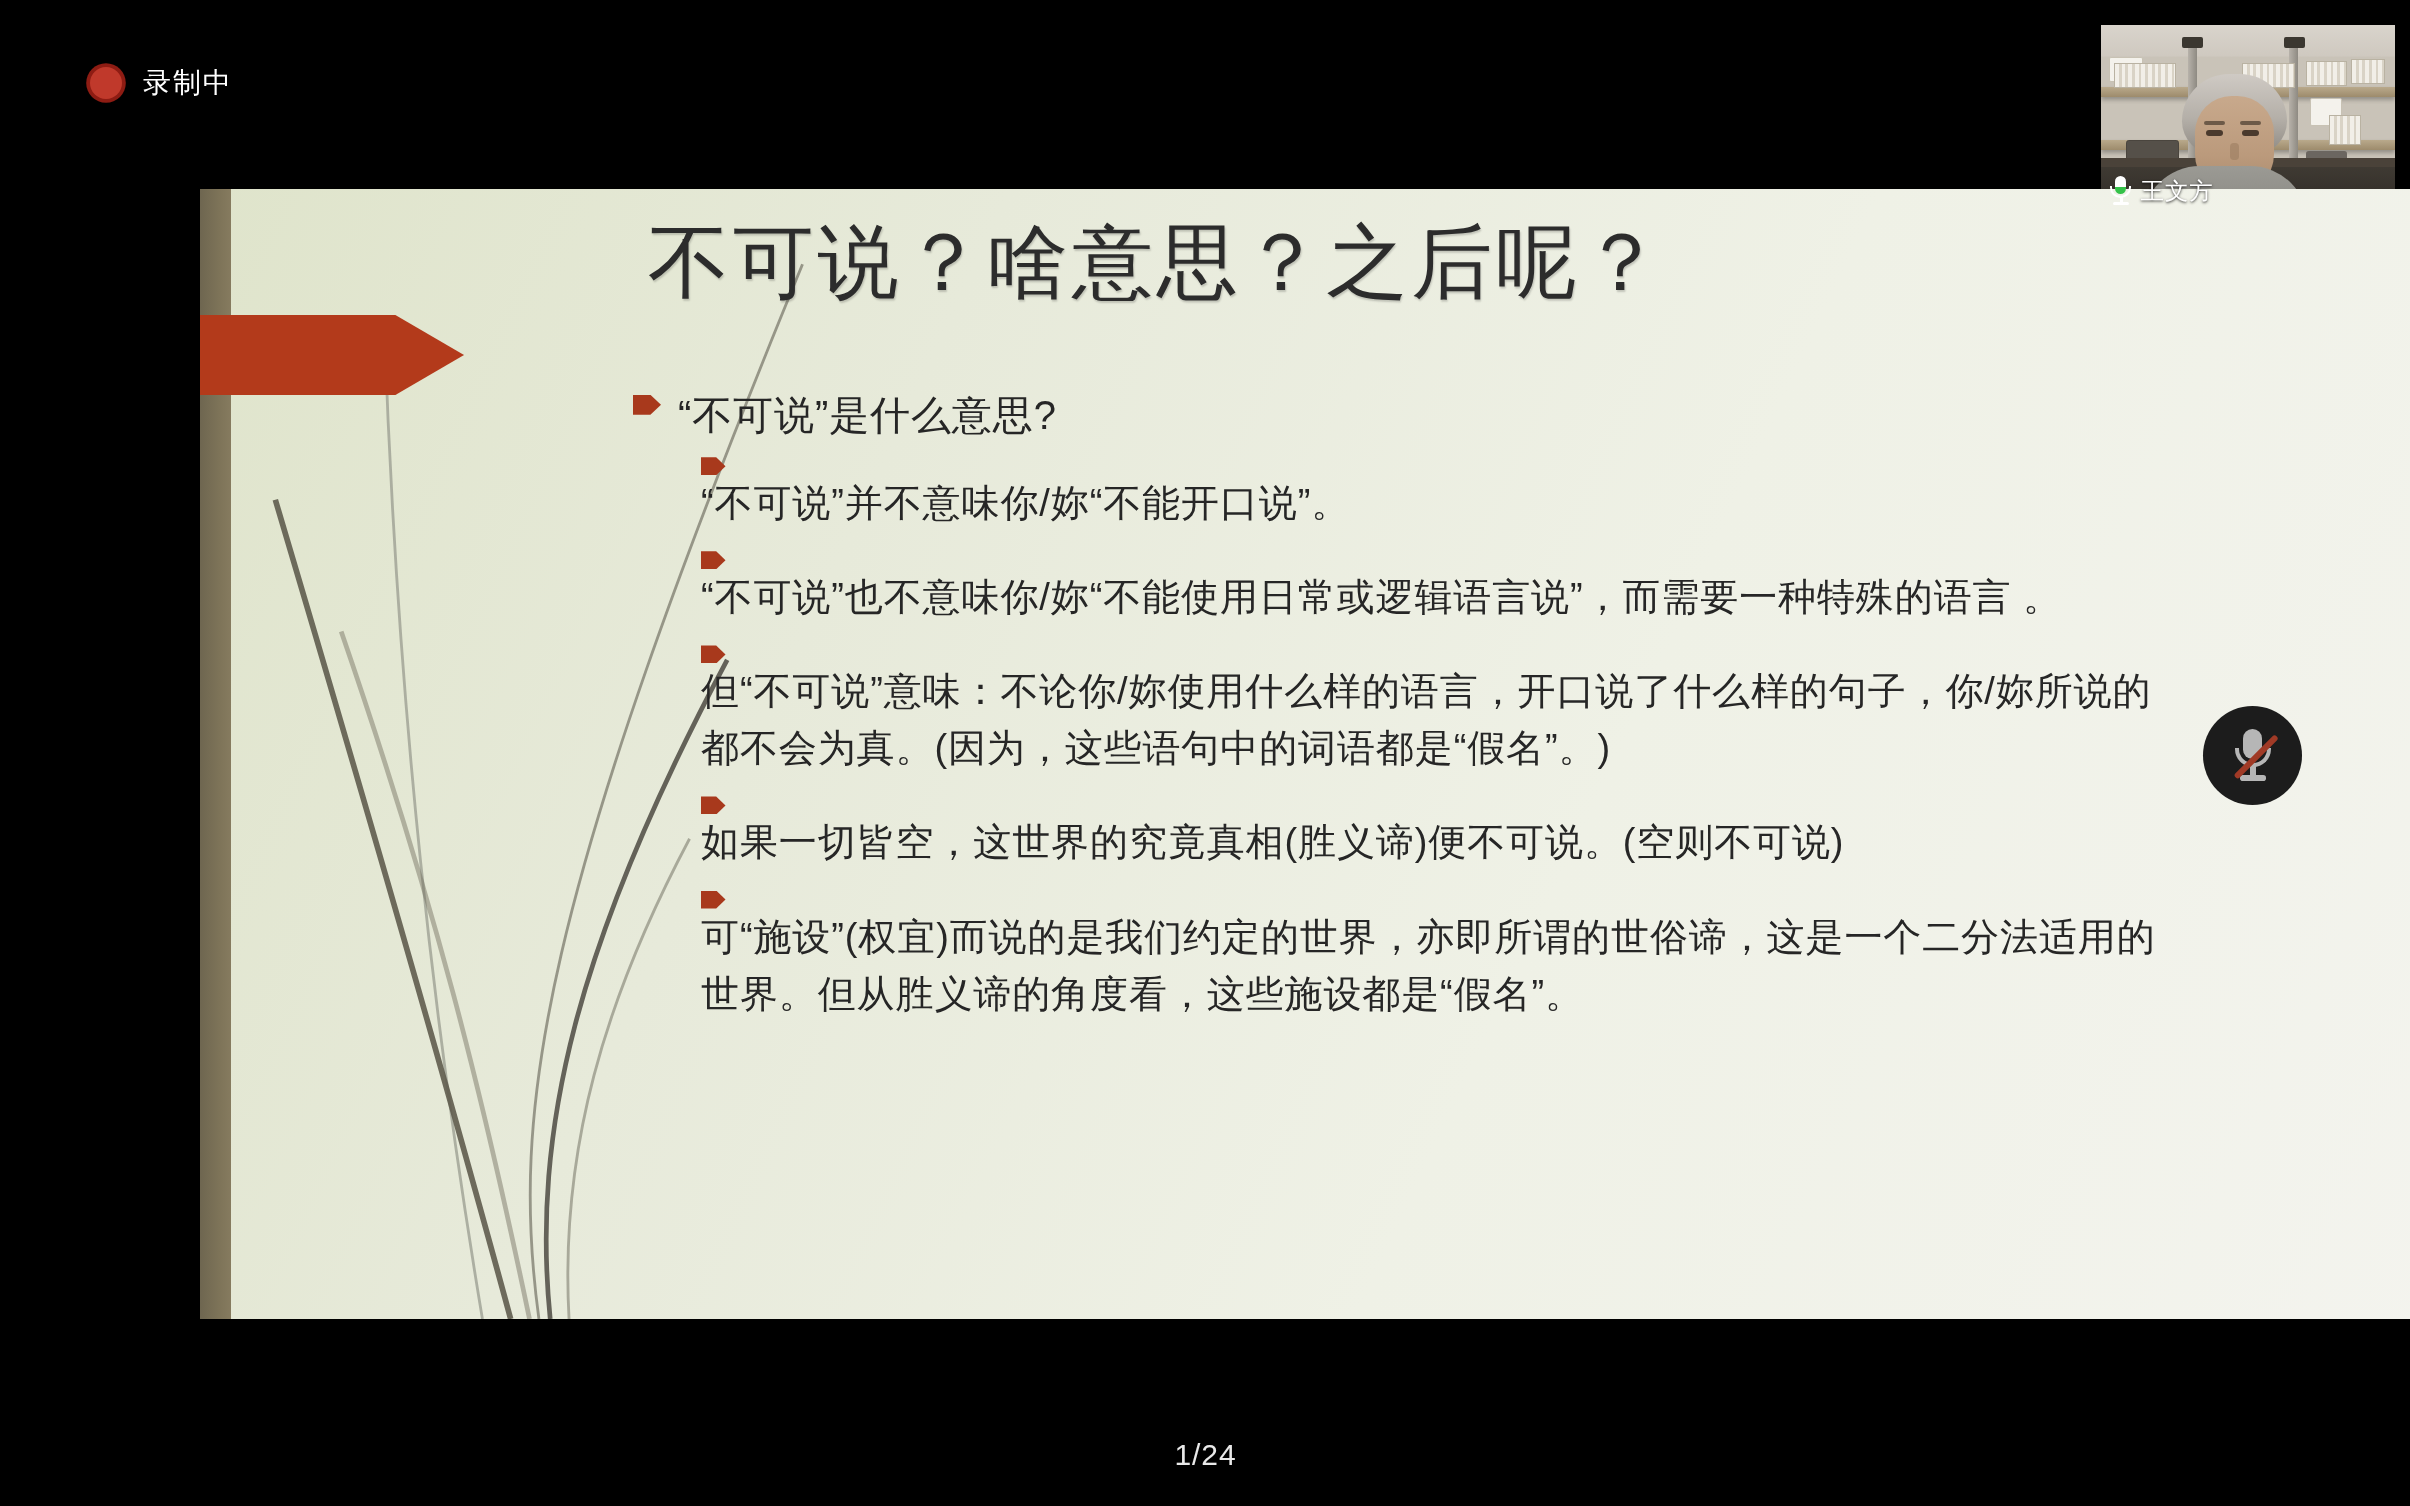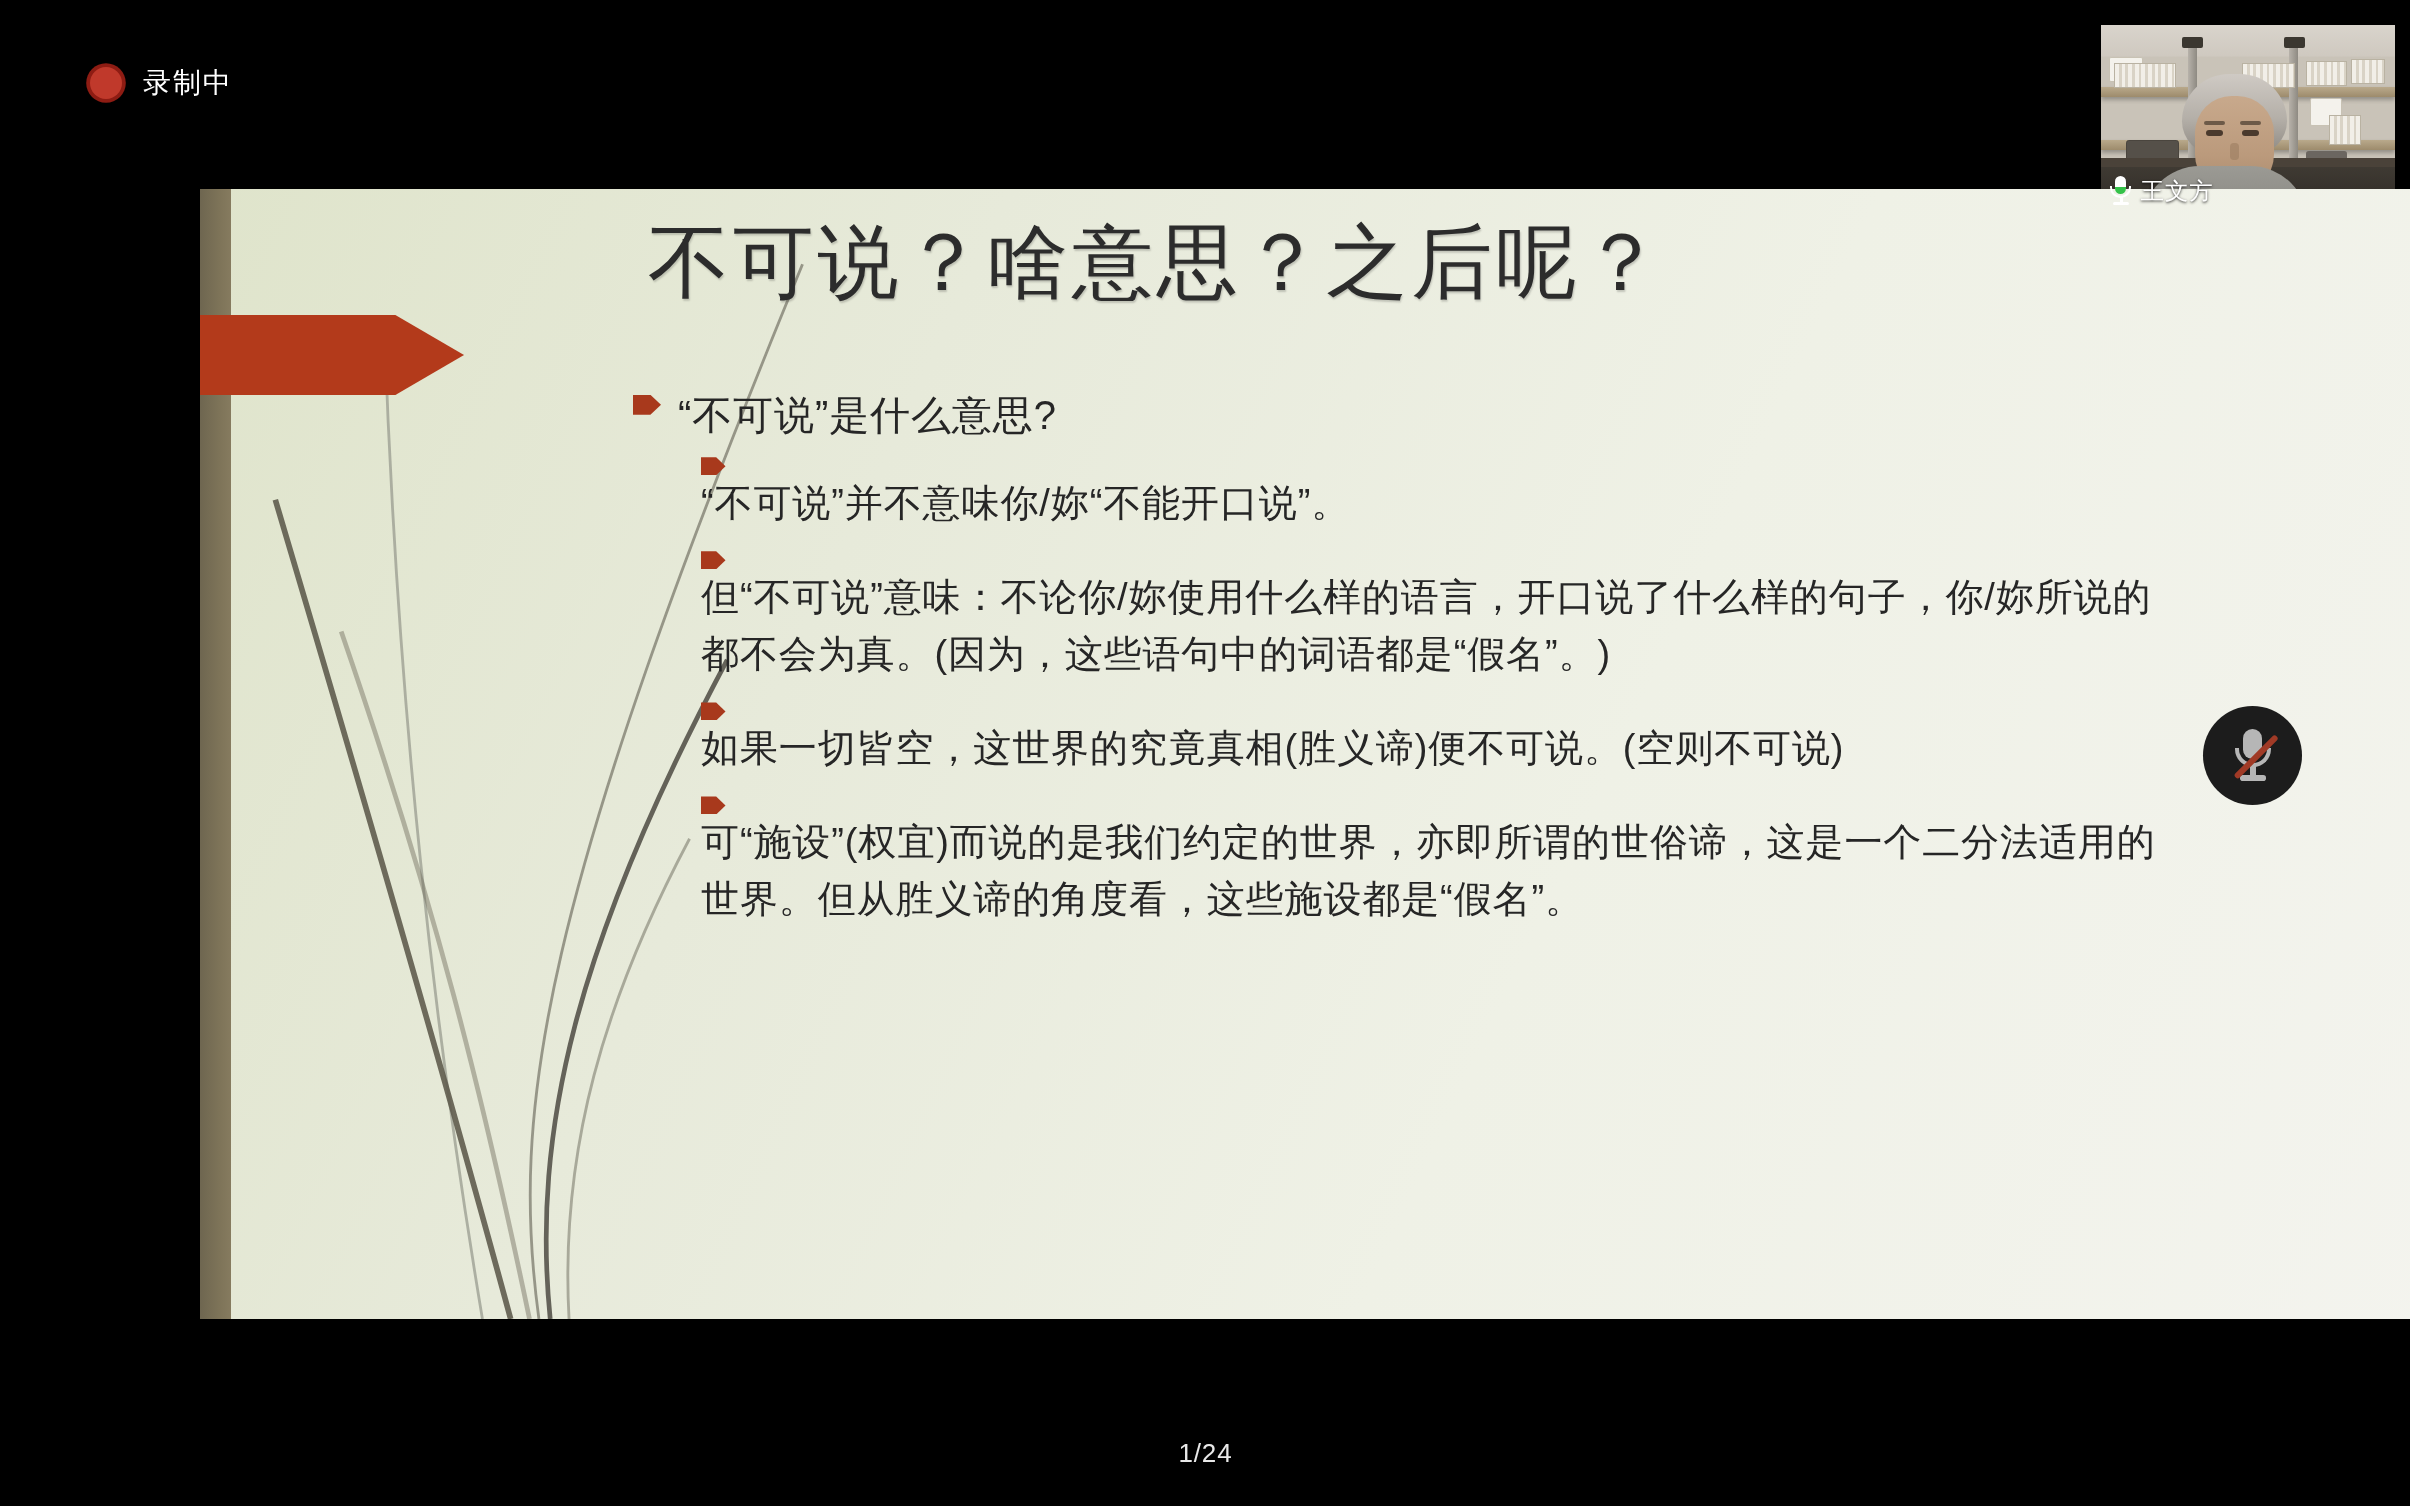--- a/index.html
+++ b/index.html
@@ -206,21 +206,21 @@
   .mute-fab .mic .base { position:absolute; left:8.5px; top:46px; width:26px; height:5.6px; background:#b6b6b6; border-radius:2.8px; }
   .mute-fab .slash {
     position:absolute; left:-3.8px; top:24.5px; width:58px; height:5.6px;
     background:#a03a26; transform:rotate(-45deg); transform-origin:center;
     border-radius:2.8px;
   }
 
   
   .page-indicator {
     position:absolute; left:0; right:0; top:1438px;
-    text-align:center; color:#e9e9e9; font-size:26px; letter-spacing:0.9px;
+    text-align:center; color:#e9e9e9; font-size:30px; letter-spacing:0.9px;
   }
 </style>
 </head>
 <body>
 
 <div id="stage">
 
   <div class="rec-indicator">
     <span class="rec-dot"></span>
     <span class="rec-label">录制中</span>
@@ -290,20 +290,24 @@
       <div class="li lvl1">
         <span class="bullet"></span>
         <span class="txt">“不可说”是什么意思?</span>
       </div>
       <div class="li lvl2">
         <span class="bullet"></span>
         <span class="txt">“不可说”并不意味你/妳“不能开口说”。</span>
       </div>
       <div class="li lvl2">
         <span class="bullet"></span>
+        <span class="txt">“不可说”也不意味你/妳“不能使用日常或逻辑语言说”，而需要一种特殊的语言 。</span>
+      </div>
+      <div class="li lvl2">
+        <span class="bullet"></span>
         <span class="txt">但“不可说”意味：不论你/妳使用什么样的语言，开口说了什么样的句子，你/妳所说的都不会为真。(因为，这些语句中的词语都是“假名”。)</span>
       </div>
       <div class="li lvl2">
         <span class="bullet"></span>
         <span class="txt">如果一切皆空，这世界的究竟真相(胜义谛)便不可说。(空则不可说)</span>
       </div>
       <div class="li lvl2">
         <span class="bullet"></span>
         <span class="txt">可“施设”(权宜)而说的是我们约定的世界，亦即所谓的世俗谛，这是一个二分法适用的世界。但从胜义谛的角度看，这些施设都是“假名”。</span>
       </div>

